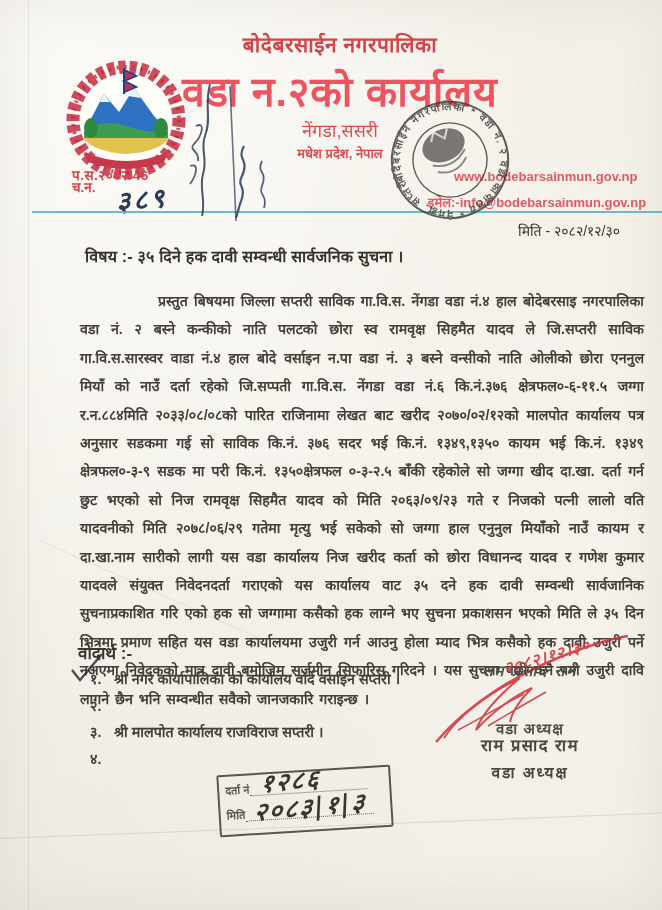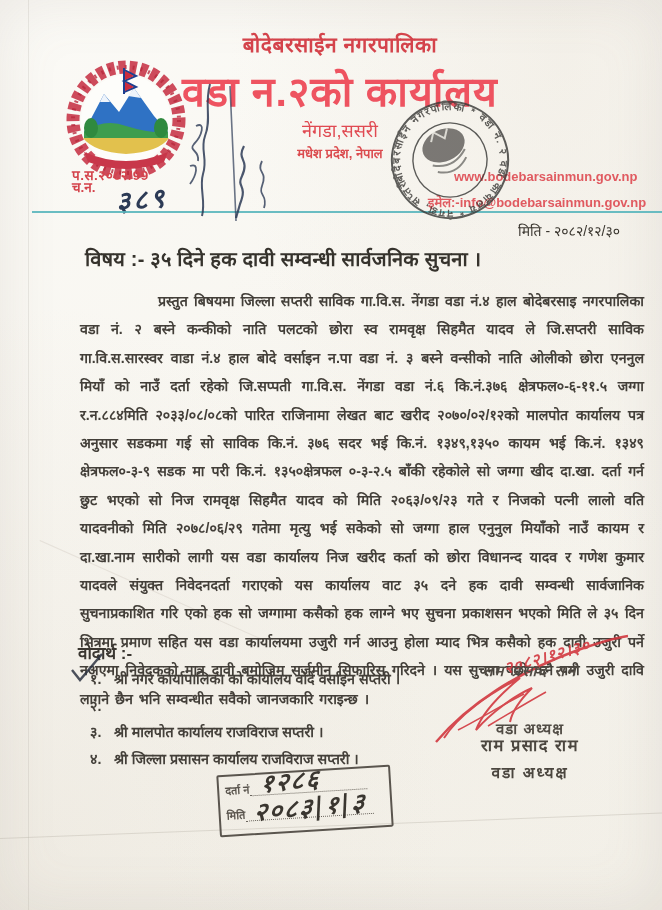--- a/index.html
+++ b/index.html
@@ -24,21 +24,21 @@
   .place-line{left:190px;top:118px;width:300px;font-size:18px;font-weight:400;color:#e04a52;}
   .province-line{left:190px;top:144px;width:300px;font-size:13px;font-weight:600;color:#db4c4f;}
   .ref-line{left:72px;top:166px;font-size:13.5px;font-weight:700;color:#d4434b;letter-spacing:.5px;}
   .chn-line{left:72px;top:178px;font-size:13.5px;font-weight:700;color:#d4434b;}
   .chn-value{left:116px;top:180px;font-size:27px;font-weight:700;color:#2c3a55;font-style:italic;transform:rotate(-5deg);letter-spacing:3px;}
   .website-line{left:454px;top:169px;font-size:13px;font-weight:600;color:#e05a60;}
   .email-line{left:428px;top:193px;font-size:13px;font-weight:600;color:#e05a60;}
   .teal-rule{left:32px;top:211px;width:630px;height:2px;background:#5ab6bd;opacity:.9;}
 
   .date-line{left:518px;top:221px;font-size:14px;font-weight:400;color:#3a362f;}
-  .subject-line{left:85px;top:245px;font-size:20px;font-weight:700;color:#36332d;letter-spacing:.2px;}
+  .subject-line{left:85px;top:245px;font-size:16px;font-weight:700;color:#36332d;letter-spacing:.2px;}
 
   .body-text{
     left:80px;top:287px;width:564px;font-size:14.2px;line-height:28.4px;
     font-weight:600;color:#433f39;text-align:justify;text-indent:78px;
     word-spacing:2px;
   }
 
   .boddarth-head{left:78px;top:641px;font-size:17px;font-weight:700;color:#3b3731;}
   .dist-list{left:90px;top:666px;width:420px;font-size:14.3px;font-weight:600;color:#433f39;}
   .dist-item{display:flex;line-height:26.5px;}
@@ -96,21 +96,21 @@
 
       <path d="M60,14 L60,40 M60,16 L72,22 L60,27 L72,33 L60,38" fill="none" stroke="#1d3f8f" stroke-width="2"></path>
       <path d="M61,17 L70,22 L61,26 Z M61,28 L70,33 L61,37 Z" fill="#cc2b3d"></path>
     </svg>
   </div>
 
   <div class="abs muni-title center">बोदेबरसाईन नगरपालिका</div>
   <div class="abs office-title center">वडा न.२को कार्यालय</div>
   <div class="abs place-line center">नेंगडा,ससरी</div>
   <div class="abs province-line center">मधेश प्रदेश, नेपाल</div>
-  <div class="abs ref-line">प.स.२०८२/99</div>
+  <div class="abs ref-line">प.स.२०८२/46</div>
   <div class="abs chn-line">च.न.</div>
   <div class="abs chn-value">३८९</div>
   <div class="abs website-line">www.bodebarsainmun.gov.np</div>
   <div class="abs email-line">इमेल:-info@bodebarsainmun.gov.np</div>
   <div class="abs teal-rule"></div>
 
   <div class="abs" style="left:178px;top:66px;width:140px;height:160px;">
     <svg width="140" height="160" viewBox="0 0 140 160">
       <path d="M32,18 C26,40 34,52 27,70 C22,84 30,92 25,108 C21,122 28,134 24,150" fill="none" stroke="#2c3a55" stroke-width="2" opacity=".85"></path>
       <path d="M18,60 C28,55 24,70 16,78 C10,85 22,84 20,95 M12,100 C22,96 18,110 12,118" fill="none" stroke="#2c3a55" stroke-width="1.8" opacity=".8"></path>
@@ -152,21 +152,20 @@
     </div>
     <div class="dist-item">
       <span class="dist-num">२.</span>
     </div>
     <div class="dist-item">
       <span class="dist-num">३.</span>
       <span>श्री मालपोत कार्यालय राजविराज सप्तरी ।</span>
     </div>
     <div class="dist-item">
       <span class="dist-num">४.</span>
-      <span>श्री जिल्ला प्रसासन कार्यालय राजविराज सप्तरी ।</span>
     </div>
   </div>
 
   <div class="abs" style="left:68px;top:650px;width:40px;height:36px;">
     <svg width="40" height="36" viewBox="0 0 40 36">
       <path d="M4,20 L12,30 L34,4" fill="none" stroke="#2e3442" stroke-width="2.4" opacity=".85"></path>
     </svg>
   </div>
 
   <div class="abs" style="left:428px;top:634px;width:210px;height:115px;">

